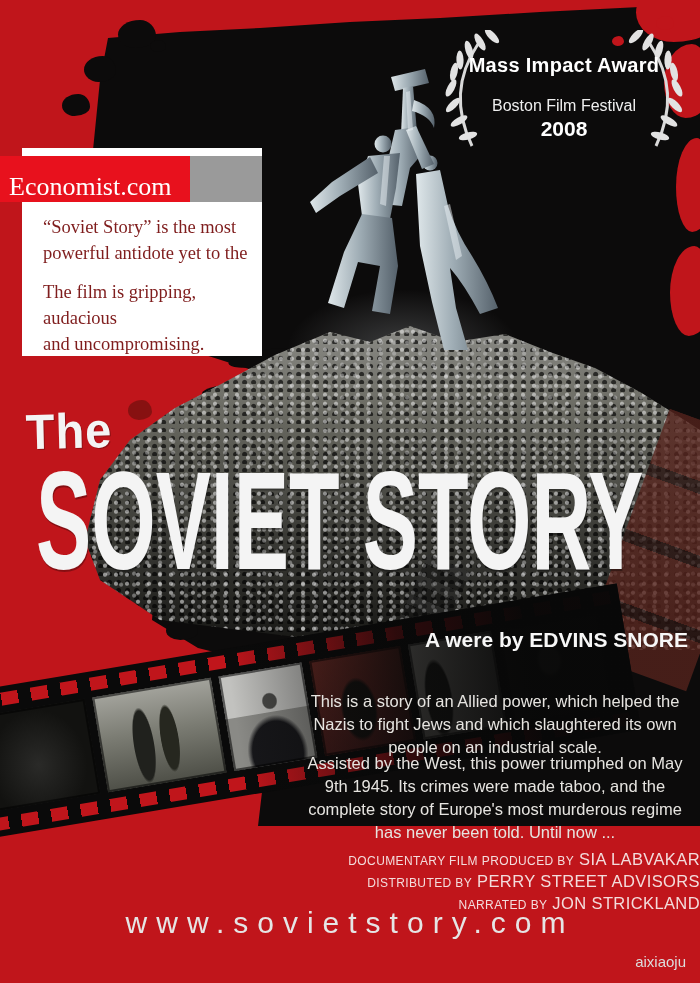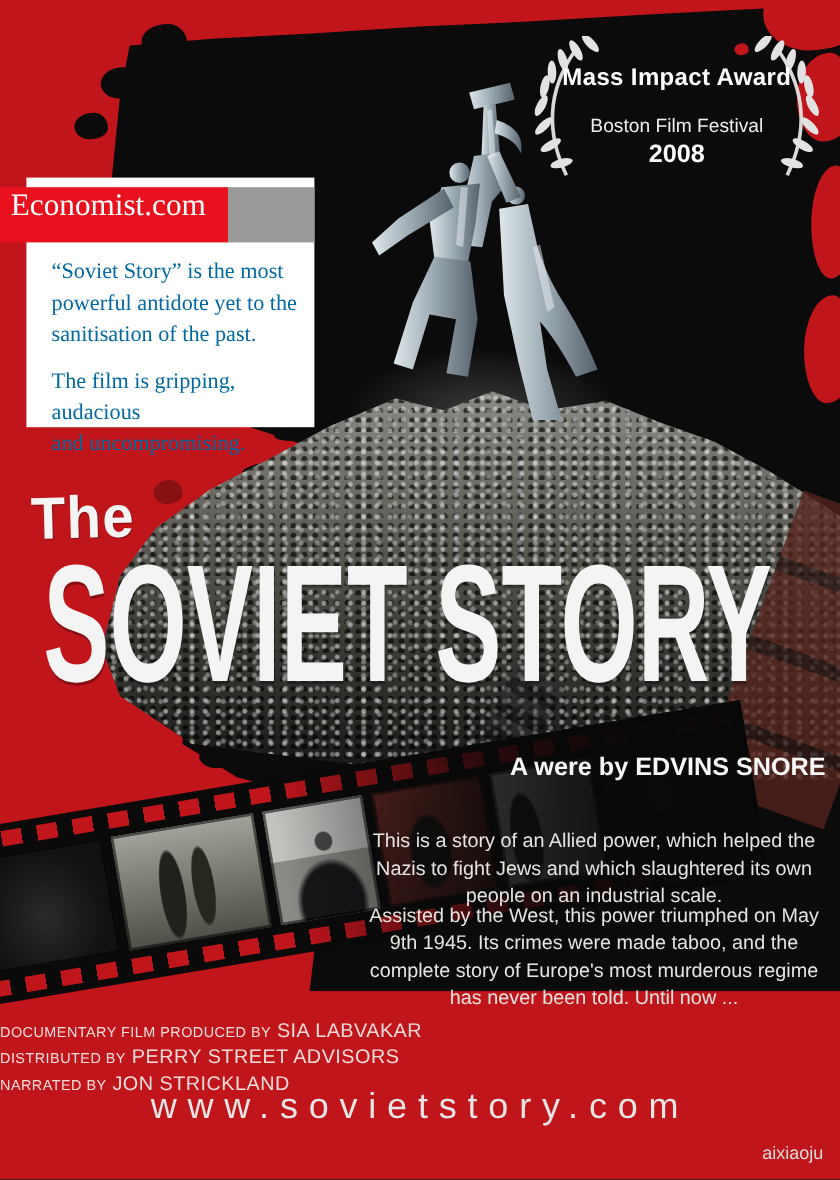--- a/index.html
+++ b/index.html
@@ -46,23 +46,23 @@
   .award svg{position:absolute;inset:0;}
   .award-text{position:relative;padding-top:24px;}
   .award-line1{font-size:20px;font-weight:bold;letter-spacing:.3px;}
   .award-line2{font-size:16px;color:#efefef;margin-top:20px;}
   .award-year{font-size:21px;font-weight:bold;margin-top:2px;}
 
   
   .econ-box{position:absolute;left:22px;top:148px;width:240px;height:208px;background:#fff;}
   .econ-banner{position:absolute;left:-22px;top:8px;width:190px;height:46px;background:#e8111d;
     color:#fff;font-family:"Liberation Serif",serif;font-size:26px;
-    display:flex;align-items:flex-start;padding-left:9px;box-sizing:border-box;}
+    display:flex;align-items:flex-end;padding-left:9px;box-sizing:border-box;}
   .econ-gray{position:absolute;left:168px;top:8px;right:0;height:46px;background:#9a9a9a;}
-  .quote{position:absolute;left:21px;top:66px;width:206px;color:#0369a1;
+  .quote{position:absolute;left:21px;top:66px;width:206px;color:#7f1d1d;
     font-family:"Liberation Serif",serif;font-size:18.5px;line-height:26px;}
   .quote .gap{height:13px;}
 
   
   .title-the{position:absolute;left:25px;top:403px;color:#f4f4f4;font-weight:bold;
     font-size:47px;transform:rotate(-1.5deg) scaleY(1.05);transform-origin:0 0;letter-spacing:1px;
     text-shadow:1px 1px 0 rgba(0,0,0,.25);}
   .title-main{position:absolute;left:36px;top:440px;color:#f4f4f4;font-weight:bold;
     font-size:120px;white-space:nowrap;transform:scale(.69,1.16);transform-origin:0 0;
     text-shadow:1px 2px 0 rgba(0,0,0,.3);}
@@ -96,21 +96,21 @@
   .strip-fade{position:absolute;inset:0;
     background:linear-gradient(90deg,transparent 40%,rgba(8,8,8,.8) 66%,rgba(8,8,8,.98) 85%);}
 
   
   .byline{position:absolute;right:12px;top:628px;color:#f7f7f7;font-weight:bold;font-size:21px;}
   .synopsis{position:absolute;right:5px;width:400px;text-align:center;
     color:#e6e4e0;font-size:16.5px;line-height:23px;}
   .syn1{top:666px;margin-top:24px;} .syn2{top:752px;}
 
   
-  .credits{position:absolute;left:0;right:0;top:850px;text-align:left;color:#f3dcdc;}
+  .credits{position:absolute;left:0;right:0;top:850px;text-align:right;color:#f3dcdc;}
   .credits .line{margin-bottom:3px;letter-spacing:.4px;}
   .credits .lab{font-size:12px;} .credits .nm{font-size:16.5px;}
   .site{position:absolute;left:0;right:0;top:906px;text-align:center;color:#e5e5e5;
     font-size:30px;letter-spacing:9px;}
   .watermark{position:absolute;right:14px;top:953px;color:#dcdcdc;font-size:15px;}
 </style>
 </head>
 <body>
 
 <div class="poster">
@@ -202,21 +202,20 @@
   </div>
 
   <div class="econ-box">
     <div class="econ-gray"></div>
     <div class="econ-banner">
       <span>Economist.com</span>
     </div>
     <div class="quote">
       <div>“Soviet Story” is the most</div>
       <div>powerful antidote yet to the</div>
-      <div>sanitisation of the past.</div>
       <div class="gap"></div>
       <div>The film is gripping, audacious</div>
       <div>and uncompromising.</div>
     </div>
   </div>
 
   <div class="title-the">The</div>
   <div class="title-main">SOVIET STORY</div>
 
   <div class="strip">

